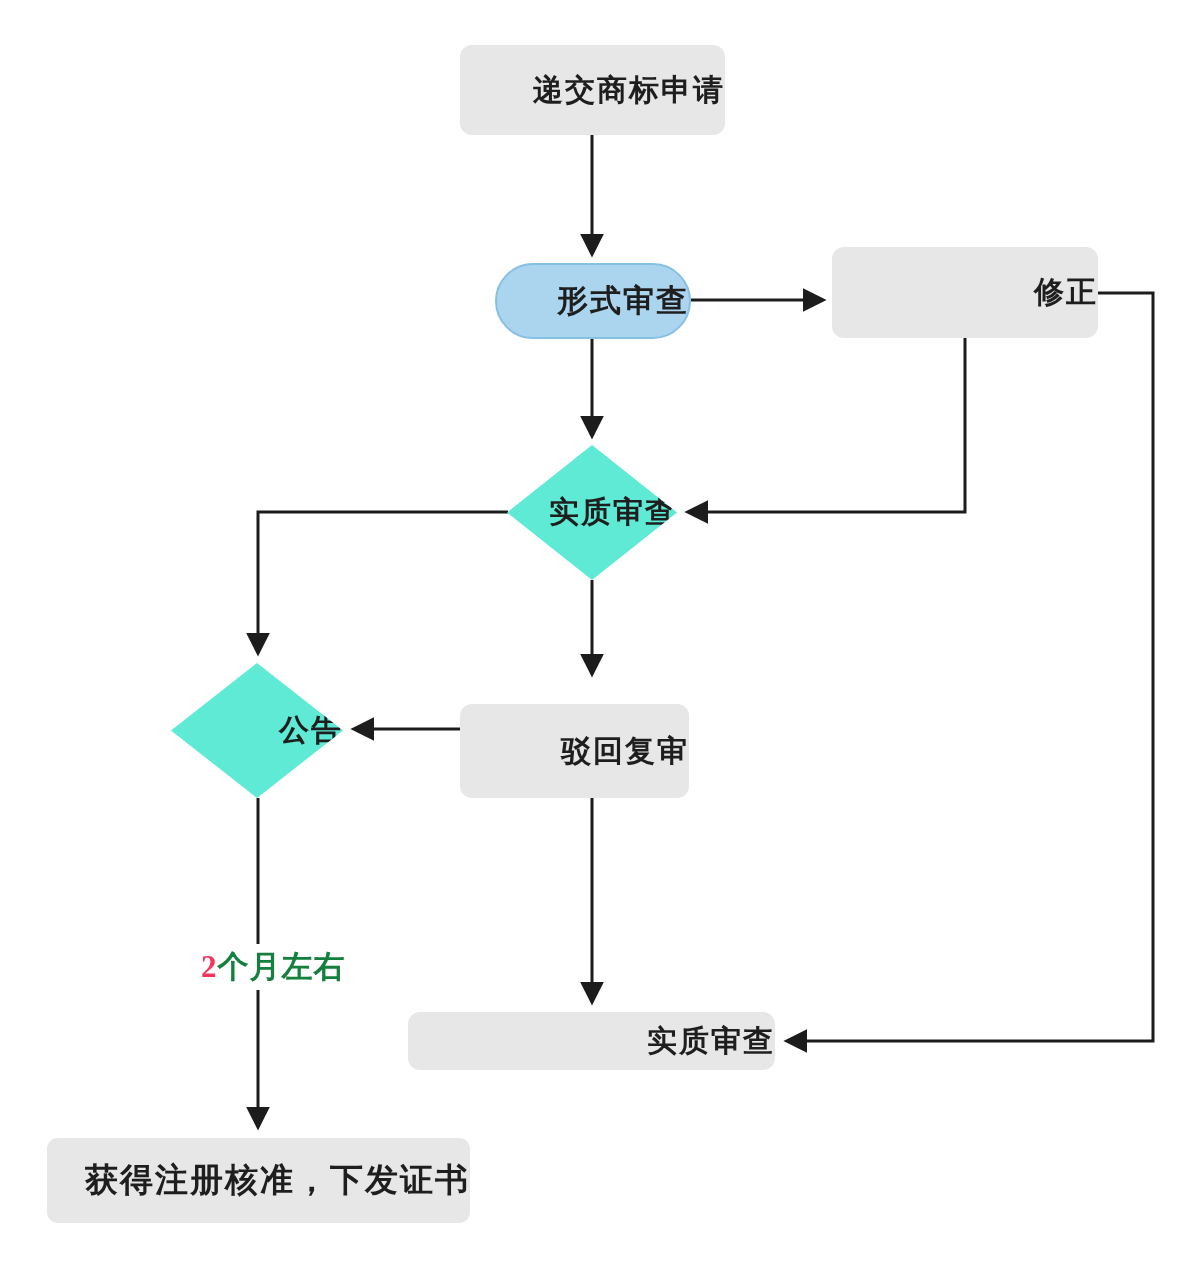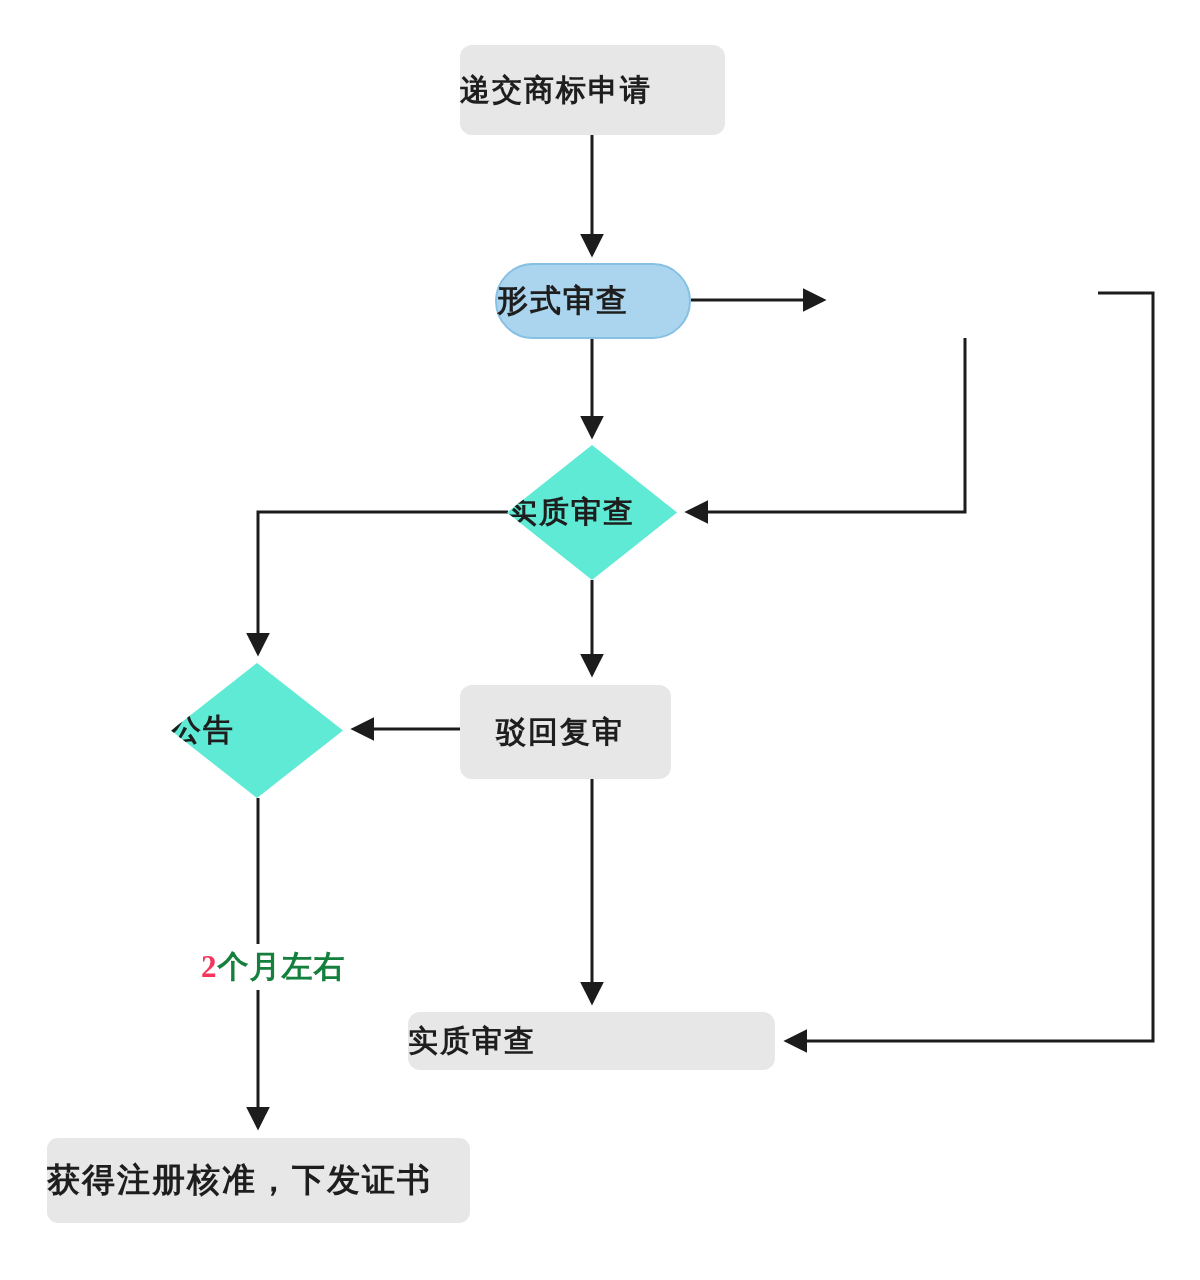--- a/index.html
+++ b/index.html
@@ -19,21 +19,21 @@
     position: absolute;
     left: 0; top: 0;
     width: 1200px;
     height: 1280px;
     pointer-events: none;
   }
   .node {
     position: absolute;
     display: flex;
     align-items: center;
-    justify-content: flex-start;
+    justify-content: flex-end;
     box-sizing: border-box;
     color: #1e1e1e;
     font-weight: bold;
     font-size: 30px;
     letter-spacing: 2px;
     text-align: center;
     white-space: nowrap;
   }
   .rect {
     background: #e7e7e7;
@@ -47,21 +47,21 @@
   }
   .diamond {
     background: #5eead4;
     clip-path: polygon(50% 0%, 100% 50%, 50% 100%, 0% 50%);
   }
   .node-submit       { left: 460px; top: 45px;   width: 265px; height: 90px; }
   .node-formal       { left: 495px; top: 263px;  width: 196px; height: 76px; }
   .node-amend        { left: 832px; top: 247px;  width: 266px; height: 91px; }
   .node-substantive  { left: 507px; top: 445px;  width: 170px; height: 135px; }
   .node-announce     { left: 171px; top: 663px;  width: 172px; height: 135px; }
-  .node-rejection    { left: 460px; top: 685px;  width: 211px; height: 94px; padding-left: 36px; }
+  .node-rejection    { left: 460px; top: 704px;  width: 229px; height: 94px; padding-left: 36px; }
   .node-refuse       { left: 408px; top: 1012px; width: 367px; height: 58px; }
   .node-certificate  { left: 47px;  top: 1138px; width: 423px; height: 85px; font-size: 33px; border-radius: 11px; }
   .edge-annotation {
     position: absolute;
     left: 197px;
     top: 944px;
     padding: 2px 4px;
     background: #ffffff;
     font-family: "Liberation Serif", "DejaVu Serif", serif;
     font-size: 31px;
@@ -98,20 +98,23 @@
   </svg>
 
   <div class="node rect node-submit">
     <span>递交商标申请</span>
   </div>
 
   <div class="node pill node-formal">
     <span>形式审查</span>
   </div>
 
+  <div class="node rect node-amend">
+    <span>修正</span>
+  </div>
 
   <div class="node diamond node-substantive">
     <span>实质审查</span>
   </div>
 
   <div class="node diamond node-announce">
     <span>公告</span>
   </div>
 
   <div class="node rect node-rejection">

